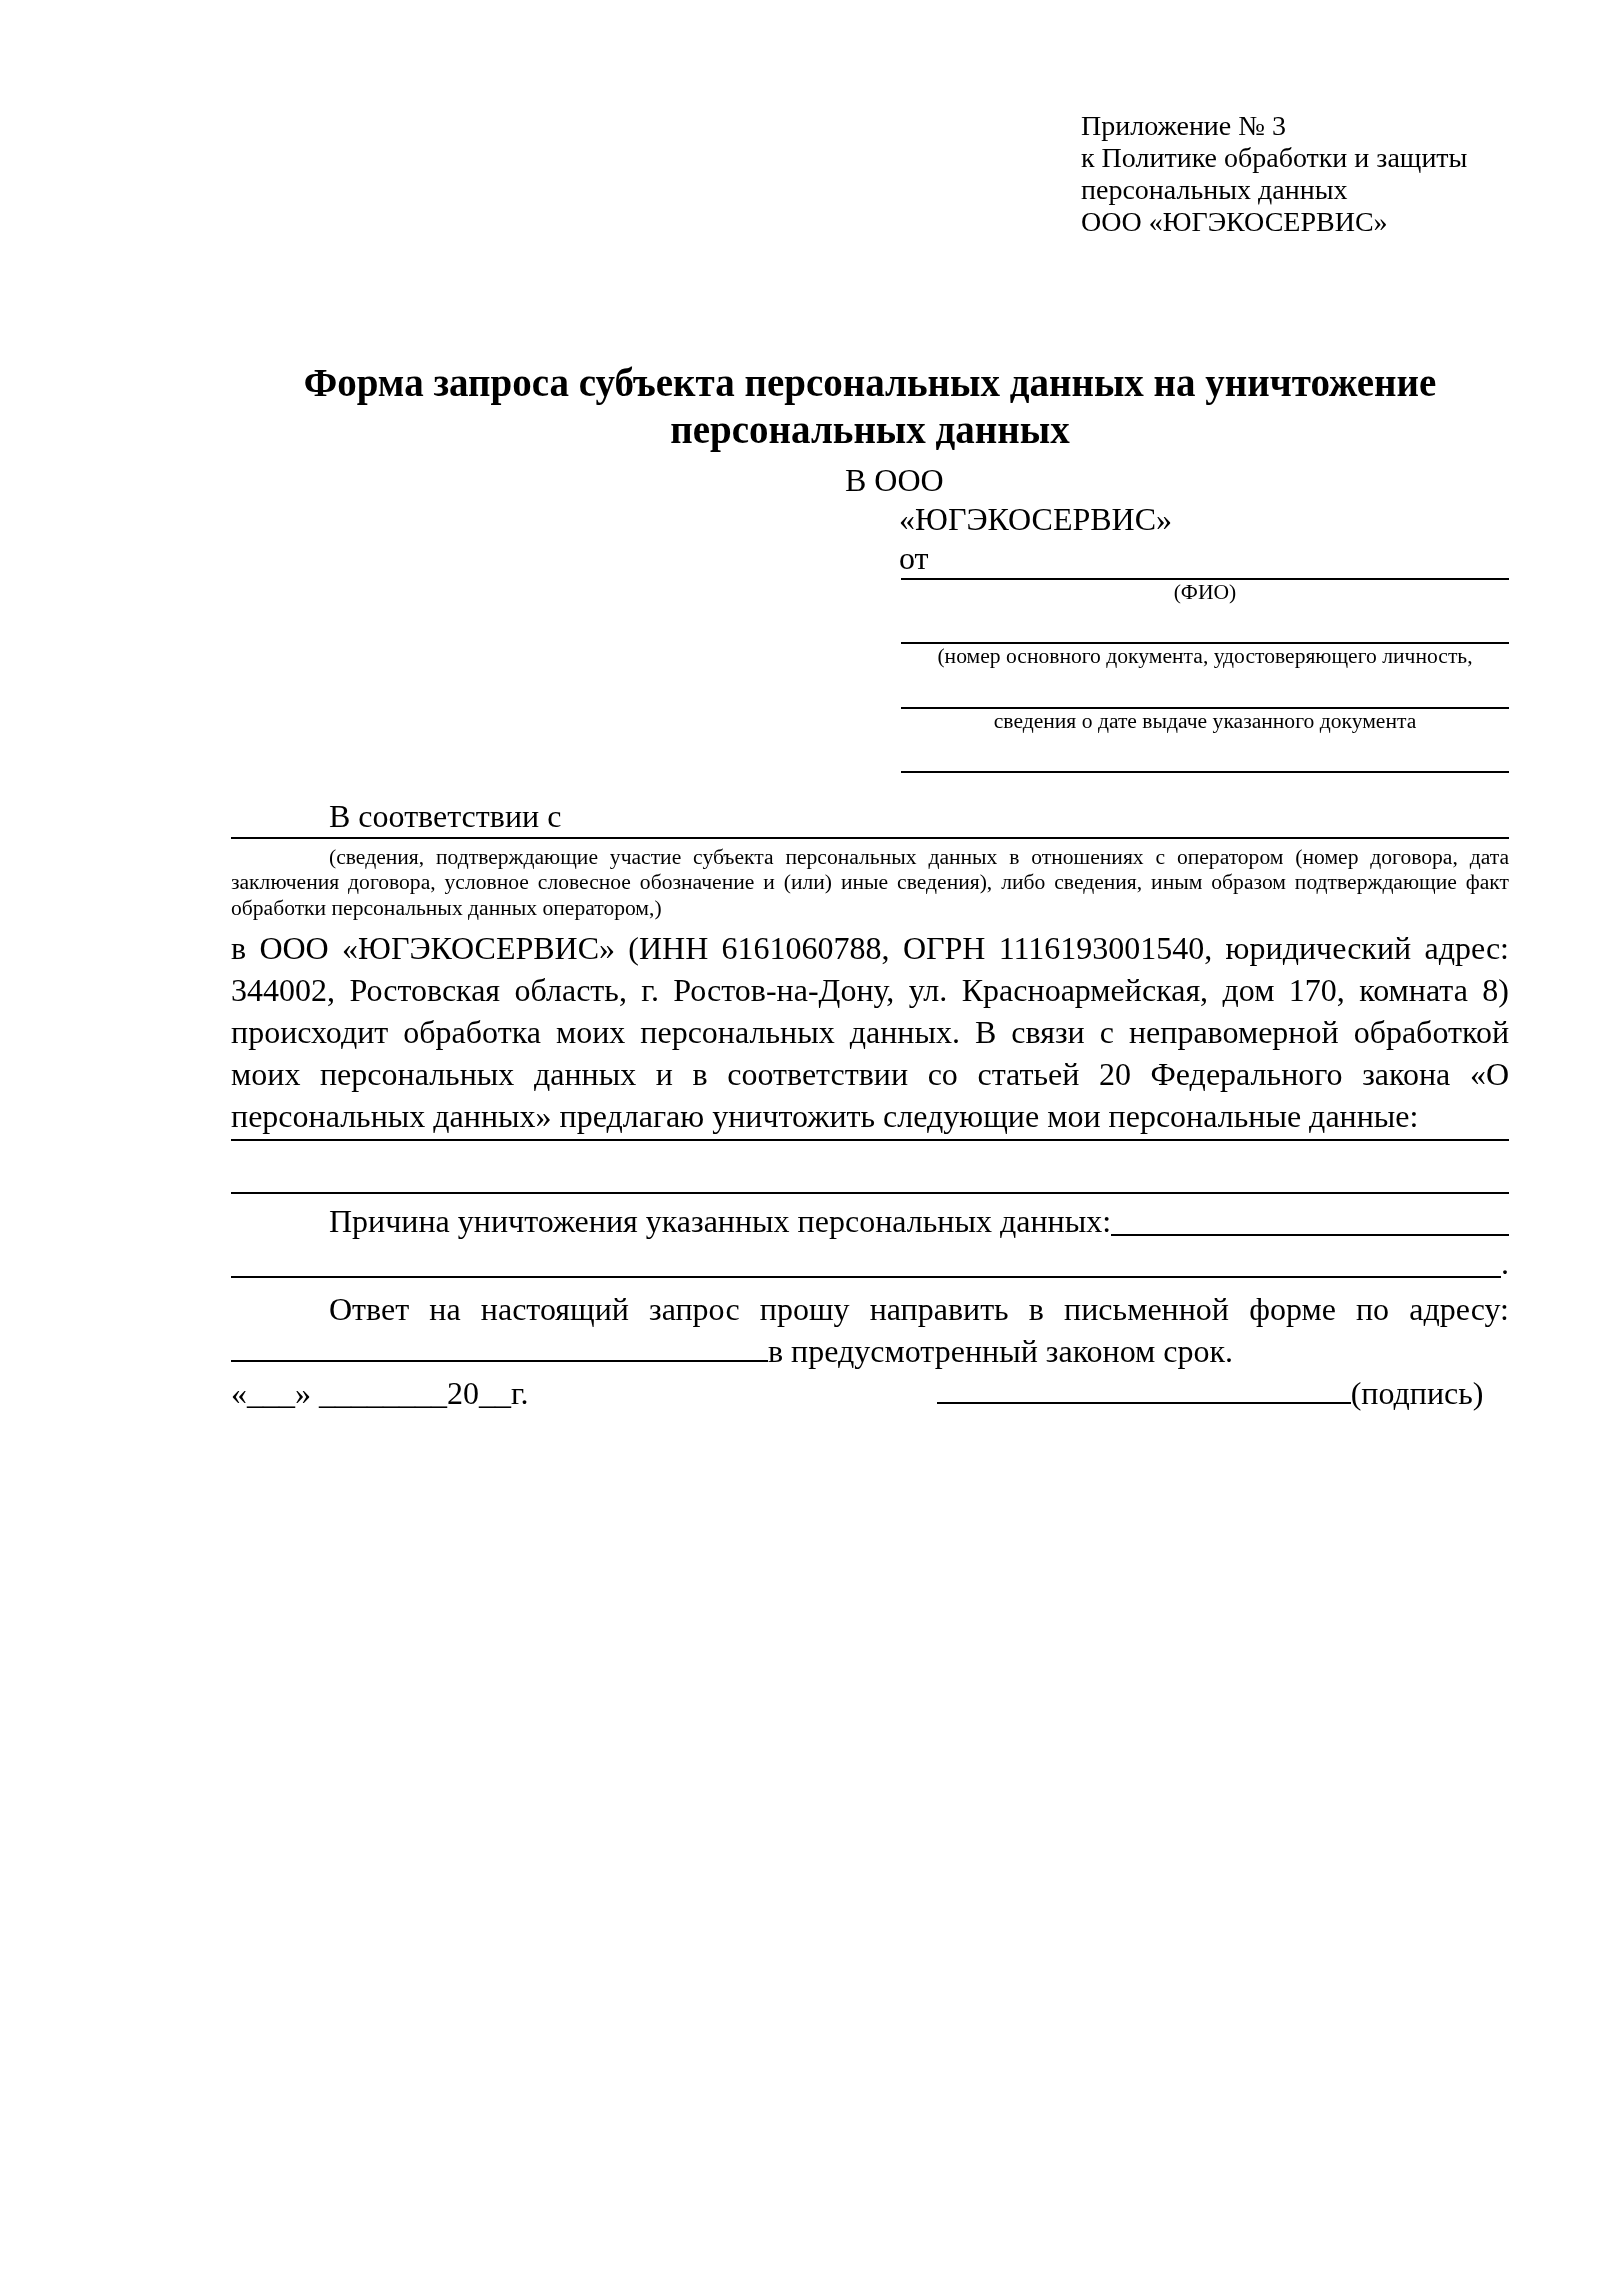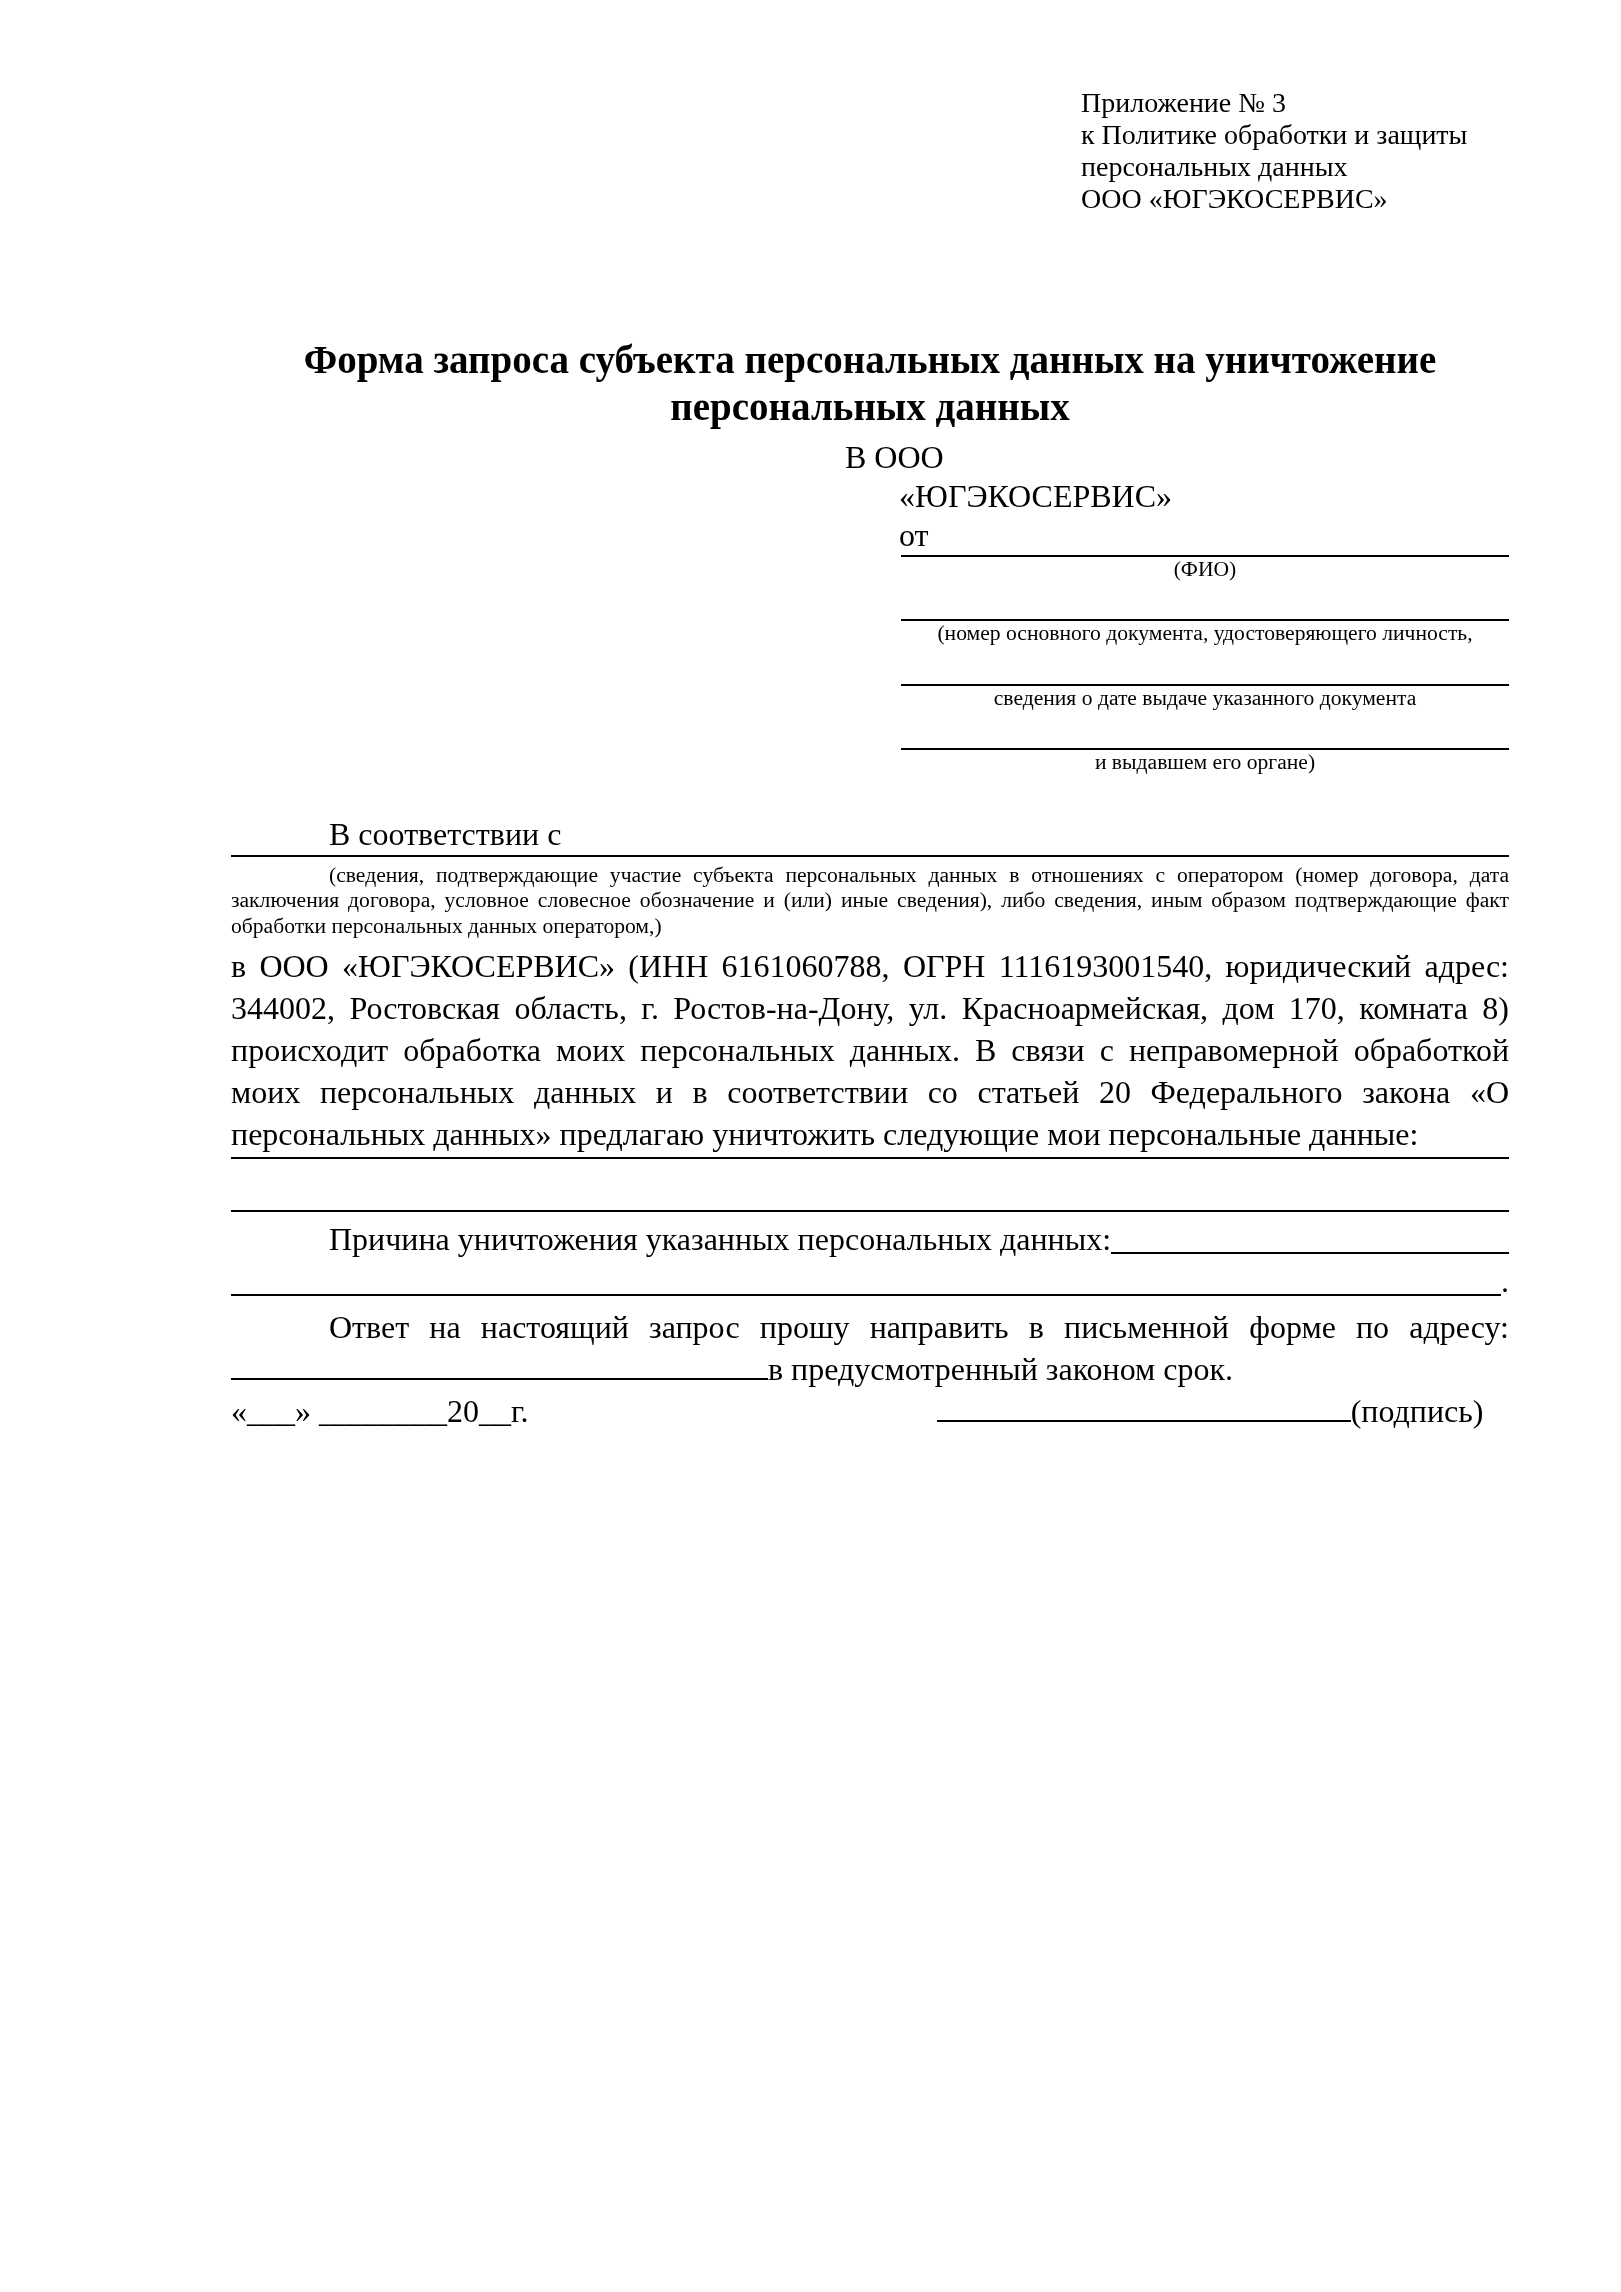--- a/index.html
+++ b/index.html
@@ -5,21 +5,21 @@
   html, body { margin: 0; padding: 0; background: #ffffff; }
   .page {
     position: relative;
     width: 1621px;
     height: 2293px;
     background: #ffffff;
     color: #000000;
     font-family: "Liberation Serif", "DejaVu Serif", serif;
     overflow: hidden;
   }
-  .content { padding: 87px 112px 0 231px; }
+  .content { padding: 110px 112px 0 231px; }
 
   
   .appendix { margin-left: 850px; font-size: 28px; line-height: 32px; }
   .appendix div { white-space: nowrap; }
 
   
   .doc-title {
     margin-top: 121px;
     font-size: 39px;
     line-height: 47px;
@@ -134,21 +134,20 @@
       <div class="f-line"></div>
       <div class="f-cap">(ФИО)</div>
 
       <div class="f-line"></div>
       <div class="f-cap">(номер основного документа, удостоверяющего личность,</div>
 
       <div class="f-line"></div>
       <div class="f-cap">сведения о дате выдаче указанного документа</div>
 
       <div class="f-line"></div>
-      <div class="f-cap">и выдавшем его органе)</div>
     </div>
 
     <div class="accordance-line">
       <span class="lead">В соответствии с</span>
       <div class="fill"></div>
     </div>
 
     <div class="note">(сведения, подтверждающие участие субъекта персональных данных в отношениях с оператором (номер договора, дата заключения договора, условное словесное обозначение и (или) иные сведения), либо сведения, иным образом подтверждающие факт обработки персональных данных оператором,)</div>
 
     <div class="body-par">в ООО «ЮГЭКОСЕРВИС» (ИНН 6161060788, ОГРН 1116193001540, юридический адрес: 344002, Ростовская область, г. Ростов-на-Дону, ул. Красноармейская, дом 170, комната 8) происходит обработка моих персональных данных. В связи с неправомерной обработкой моих персональных данных и в соответствии со статьей 20 Федерального закона «О персональных данных» предлагаю уничтожить следующие мои персональные данные:</div>

